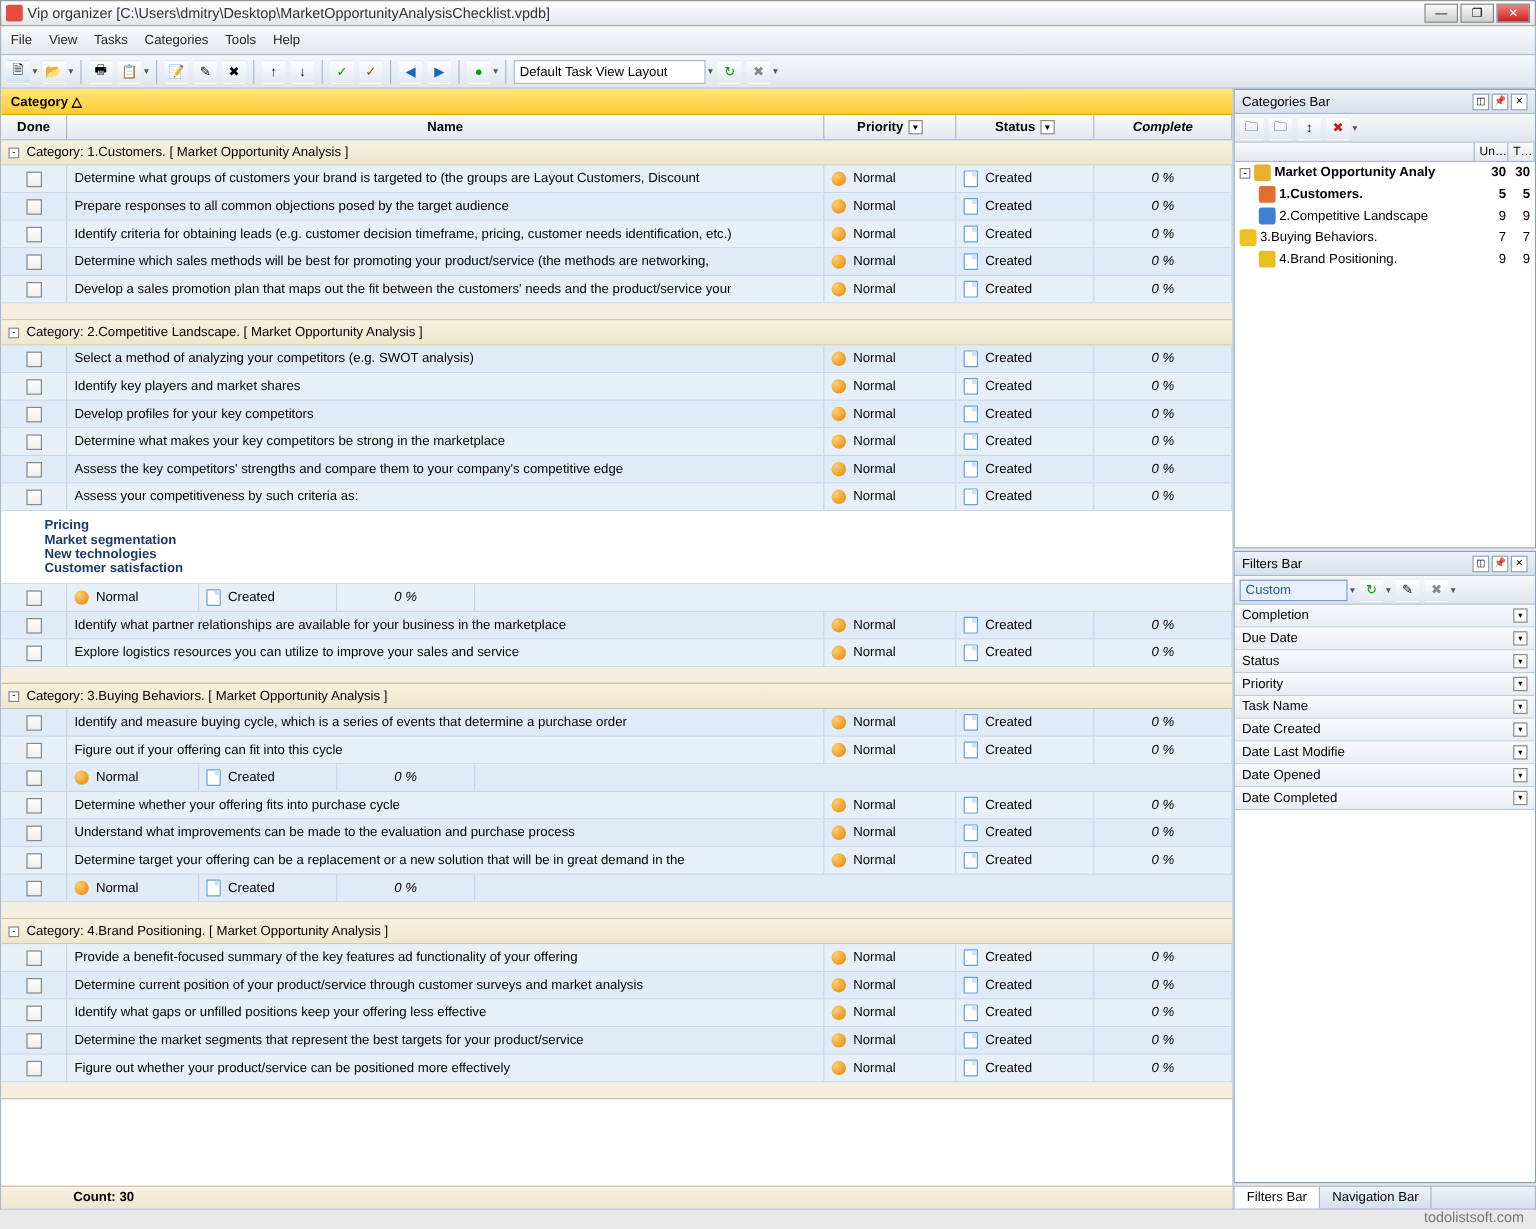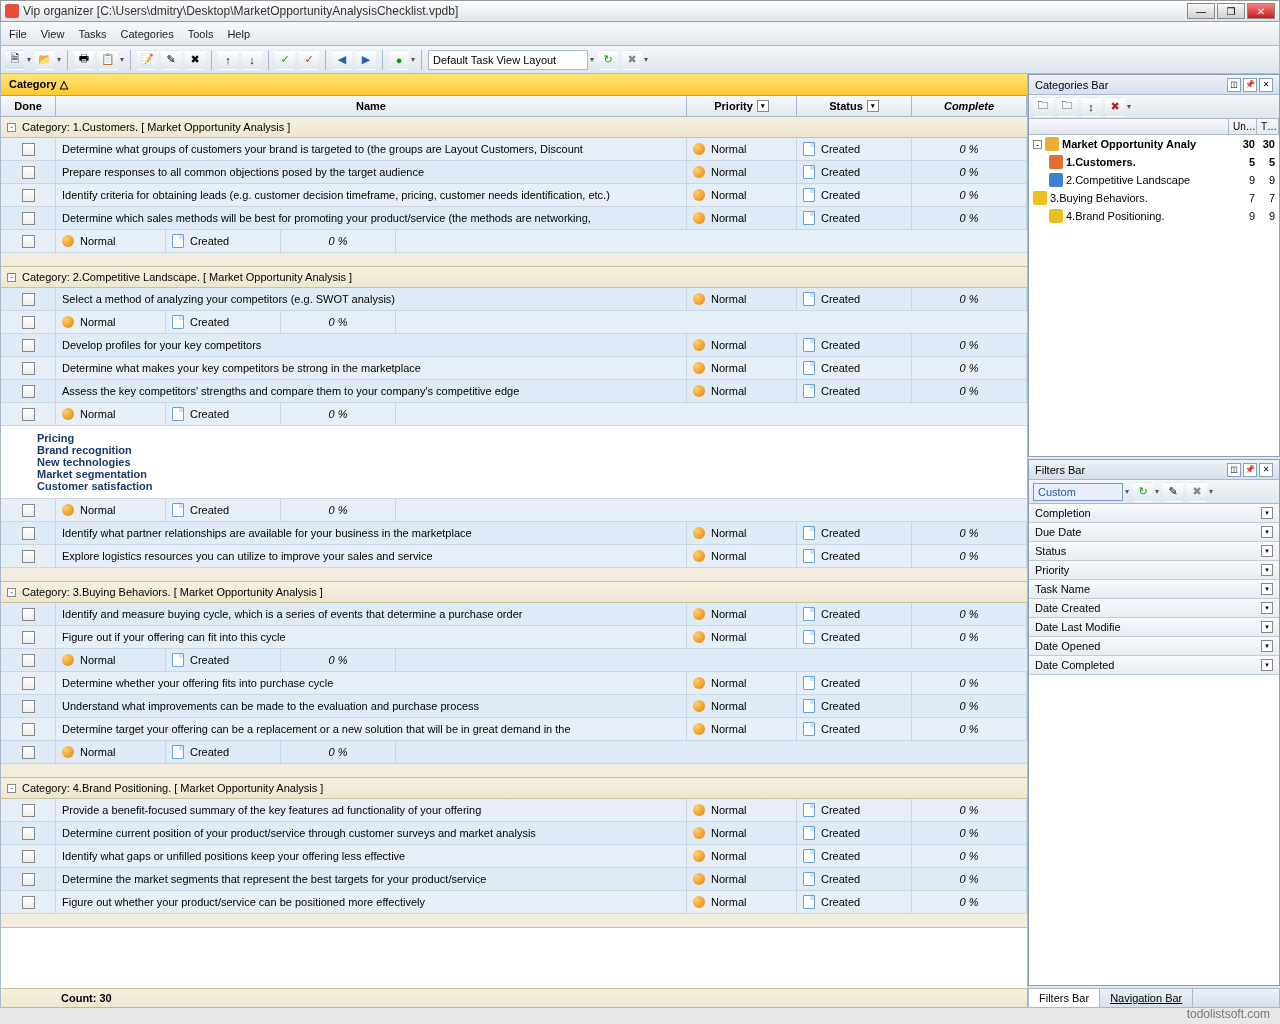--- a/index.html
+++ b/index.html
@@ -52,21 +52,21 @@
 .tree-head div { padding: 2px 4px; border-right: 1px solid #a9b8cb; }
 .tree-row { display: flex; align-items: center; padding: 2px 4px; font-size: 11px; }
 .tree-row.bold { font-weight: bold; }
 .tree-icon { width: 14px; height: 14px; margin-right: 3px; border-radius: 2px; }
 .tree-exp { width: 9px; height: 9px; border: 1px solid #888; font-size: 8px; display: flex; align-items: center; justify-content: center; margin-right: 3px; }
 .filter-input { width: 90px; height: 18px; border: 1px solid #7a9bc8; background: #e8f0ff; font-size: 11px; padding: 0 4px; color: #2a5aa0; }
 .filter-list-row { display: flex; background: linear-gradient(#f8f9fb,#e8edf4); border-bottom: 1px solid #c0cad8; padding: 3px 6px; align-items: flex-end; }
 .filter-list-row .dd { margin-left: auto; }
 .side-tabs { display: flex; background: linear-gradient(#eef2f8,#d6dfec); border: 1px solid #a9b8cb; }
 .side-tab { padding: 3px 10px; border-right: 1px solid #a9b8cb; background: #fff; cursor: pointer; font-size: 11px; }
-.side-tab.inactive { background: transparent; text-decoration: underline; }
+.side-tab.inactive { background: transparent; }
 .watermark { position: absolute; right: 10px; bottom: 3px; color: #777; font-size: 12px; }
 </style>
 </head>
 <body>
 
 <div class="titlebar">
   <div class="titlebar-icon"></div>
   <div class="titlebar-text">Vip organizer [C:\Users\dmitry\Desktop\MarketOpportunityAnalysisChecklist.vpdb]</div>
   <div class="win-buttons">
     <div class="win-btn">—</div>
@@ -196,20 +196,21 @@
     <div class="cell col-status">
               <span class="st-icon"></span>
               <span>Created</span>
             </div>
     <div class="cell col-complete" style="justify-content:center">0 %</div>
   </div>
           <div class="task-row">
     <div class="cell col-done" style="justify-content:center">
               <div class="chk"></div>
             </div>
+    <div class="cell col-name">Develop a sales promotion plan that maps out the fit between the customers' needs and the product/service your</div>
     <div class="cell col-priority">
               <span class="pr-dot"></span>
               <span>Normal</span>
             </div>
     <div class="cell col-status">
               <span class="st-icon"></span>
               <span>Created</span>
             </div>
     <div class="cell col-complete" style="justify-content:center">0 %</div>
   </div>
@@ -230,20 +231,21 @@
     <div class="cell col-status">
               <span class="st-icon"></span>
               <span>Created</span>
             </div>
     <div class="cell col-complete" style="justify-content:center">0 %</div>
   </div>
           <div class="task-row">
     <div class="cell col-done" style="justify-content:center">
               <div class="chk"></div>
             </div>
+    <div class="cell col-name">Identify key players and market shares</div>
     <div class="cell col-priority">
               <span class="pr-dot"></span>
               <span>Normal</span>
             </div>
     <div class="cell col-status">
               <span class="st-icon"></span>
               <span>Created</span>
             </div>
     <div class="cell col-complete" style="justify-content:center">0 %</div>
   </div>
@@ -289,35 +291,35 @@
     <div class="cell col-status">
               <span class="st-icon"></span>
               <span>Created</span>
             </div>
     <div class="cell col-complete" style="justify-content:center">0 %</div>
   </div>
           <div class="task-row">
     <div class="cell col-done" style="justify-content:center">
               <div class="chk"></div>
             </div>
+    <div class="cell col-name">Assess your competitiveness by such criteria as:</div>
     <div class="cell col-priority">
               <span class="pr-dot"></span>
               <span>Normal</span>
             </div>
     <div class="cell col-status">
               <span class="st-icon"></span>
               <span>Created</span>
             </div>
     <div class="cell col-complete" style="justify-content:center">0 %</div>
   </div>
           <div class="notes-row">
             <div>Pricing</div>
-            <div>Brand recognition</div>
+            <div>Market segmentation</div>
             <div>New technologies</div>
-            <div>Market segmentation</div>
             <div>Customer satisfaction</div>
           </div>
           <div class="task-row">
     <div class="cell col-done" style="justify-content:center">
               <div class="chk"></div>
             </div>
     <div class="cell col-priority">
               <span class="pr-dot"></span>
               <span>Normal</span>
             </div>

